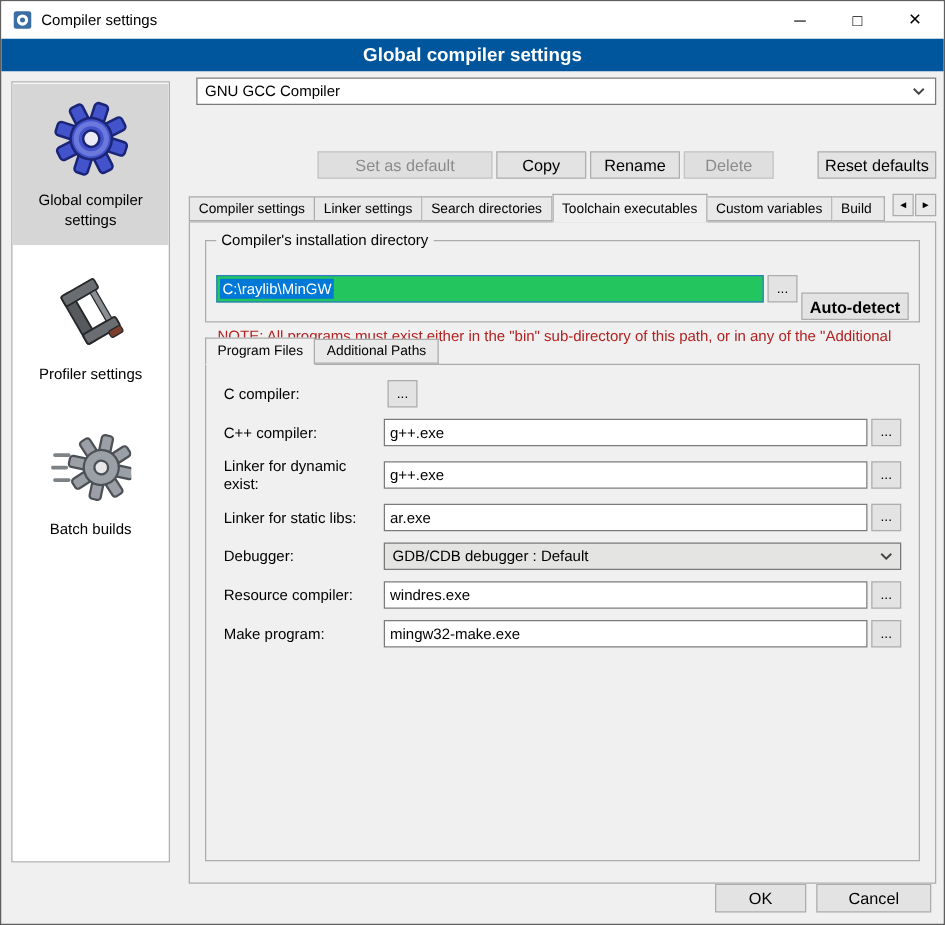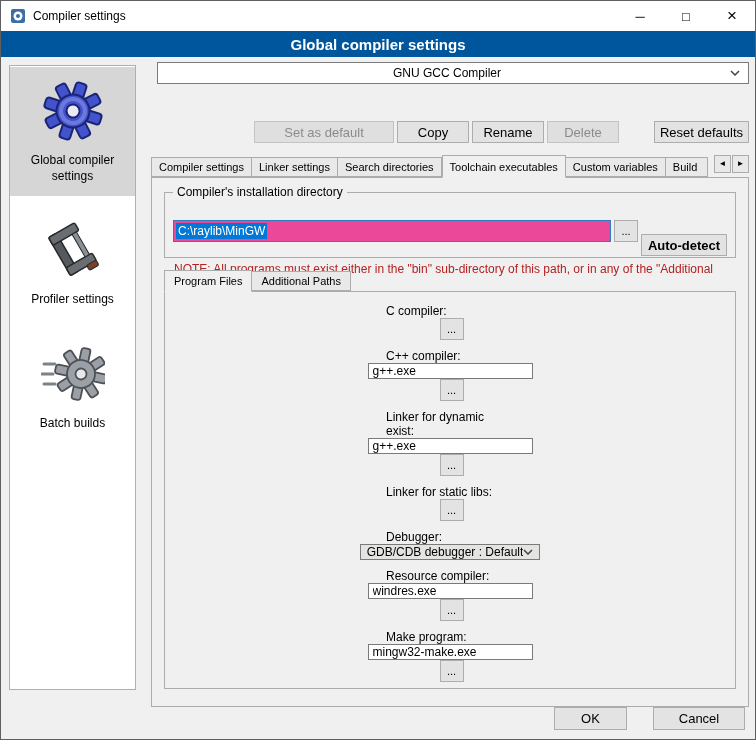--- a/index.html
+++ b/index.html
@@ -23,21 +23,21 @@
   .sidebar { position:absolute; left:8px; top:64px; width:127px; height:625px; background:#fff; border:1px solid #AFAFAF; padding-top:1px; overflow:hidden; }
   .side-item { text-align:center; padding:12px 4px; }
   .side-item + .side-item { margin-top:10px; }
   .side-item.selected { background:#D6D6D6; }
   .side-icon { display:flex; justify-content:center; }
   .side-label { margin-top:10px; line-height:1.3; }
 
   
   .main { position:absolute; left:145px; top:56px; width:603px; height:646px; }
   .sel-label { margin:9px 0 0 11px; }
-  .combo { margin:5px 0 0 11px; width:592px; height:22px; background:#fff; border:1px solid #7A7A7A; display:flex; align-items:center; padding:0 8px 0 6px;text-align:center; }
+  .combo { margin:5px 0 0 11px; width:592px; height:22px; background:#fff; border:1px solid #7A7A7A; display:flex; align-items:center; padding:0 8px 0 6px; }
   .combo-text { flex:1; white-space:nowrap; overflow:hidden; }
 
   .btn-row { margin:8px 0 0 11px; width:592px; display:flex; align-items:center; }
   .btn { height:22px; background:#E3E3E3; border:1px solid #ADADAD; font-family:inherit; font-size:13px; color:#000;margin-top:29px; }
   .btn.disabled { color:#8B8B8B; background:#DFDFDF; border-color:#C3C3C3; }
   .spacer { flex:1; }
   .b-setdef { width:140px; }
   .b-copy,.b-rename,.b-delete { width:72px; margin-left:3px; }
   .b-reset { width:95px; margin-left:35px; }
 
@@ -49,42 +49,42 @@
   .tab.clipped { width:42px; overflow:hidden; }
   .tab-scroll { margin-left:auto; display:flex; gap:1px; align-self:flex-start; }
   .scroll-btn { width:17px; height:18px; font-size:8px; background:#E9E9E9; border:1px solid #ACACAC; padding:0; line-height:1; }
 
   .tab-panel { position:relative; margin-left:5px; width:598px; height:530px; background:#F0F0F0; border:1px solid #ACACAC; }
 
   
   .groupbox { position:relative; margin:14px 12px 0; height:66px; border:1px solid #ACACAC; }
   .gb-title { position:absolute; top:-8px; left:8px; background:#F0F0F0; padding:0 4px; }
   .gb-row { display:flex; align-items:center; margin:12px 8px 0; gap:3px; }
-  .dir-input { flex:1; height:22px; background:#ec4899; border:1px solid #2F7CC4; display:flex; align-items:center; padding:0 2px; }
+  .dir-input { flex:1; height:22px; background:#22c55e; border:1px solid #2F7CC4; display:flex; align-items:center; padding:0 2px; }
   .dir-sel { background:#0078D7; color:#fff; padding:1px 2px; white-space:nowrap; }
   .browse { width:24px; height:22px; background:#E3E3E3; border:1px solid #ADADAD; font-size:11px; padding:0; line-height:10px; }
   .autodetect { width:86px;font-weight:bold; }
   .note { margin:6px 9px 0; color:#B22222; white-space:nowrap; overflow:hidden; }
 
   
   .subtabstrip { margin:12px 0 0 12px; display:flex; align-items:flex-end; position:relative; z-index:2; }
   .subtab { height:20px; padding:0 9px; display:flex; align-items:center; background:#E9E9E9; border:1px solid #ACACAC; border-left:none; font-size:11px; white-space:nowrap; }
   .subtab:first-child { border-left:1px solid #ACACAC; }
   .subtab.active { height:22px; background:#F0F0F0; border-bottom:1px solid #F0F0F0; border-left:1px solid #ACACAC; margin-bottom:-1px; position:relative; z-index:3; }
 
   .inner-panel { margin:0 12px; height:398px; border:1px solid #ACACAC; background:#F0F0F0; padding:12px 14px 0; }
-  .form-row { display:flex; align-items:center; margin-bottom:9px;flex-direction:column; }
+  .form-row { display:flex; align-items:center; margin-bottom:9px; }
   .f-label { width:128px; flex:none; }
   .f-input { flex:1; height:22px; border:1px solid #7A7A7A; background:#fff; padding:0 4px; font-family:inherit; font-size:12px; min-width:0; }
   .form-row .browse { margin-left:3px; flex:none; }
   .f-select { flex:1; height:22px; background:#E4E4E2; border:1px solid #7A7A7A; display:flex; align-items:center; padding:0 6px; }
   .f-select .sel-text { flex:1; white-space:nowrap; overflow:hidden; }
 
   
-  .footer { position:absolute; right:10px; bottom:9px; display:flex; gap:26px; }
+  .footer { position:absolute; right:10px; bottom:9px; display:flex; gap:8px; }
   .b-ok { width:73px; height:23px; }
   .b-cancel { width:92px; height:23px; }
 </style>
 </head>
 <body>
 
 <div class="window">
 
   <div class="titlebar">
     <span class="app-icon">
@@ -227,20 +227,21 @@
         </div>
 
         <div class="form-row">
           <span class="f-label">Linker for dynamic exist:</span>
           <input class="f-input" value="g++.exe" style="">
           <button class="browse">...</button>
         </div>
 
         <div class="form-row">
           <span class="f-label">Linker for static libs:</span>
+          <input class="f-input" value="ar.exe" style="">
           <button class="browse">...</button>
         </div>
 
         <div class="form-row">
           <span class="f-label">Debugger:</span>
           <div class="f-select">
             <span class="sel-text">GDB/CDB debugger : Default</span>
             <svg width="10" height="6" viewBox="0 0 10 6">
                 <polyline points="1,1 5,5 9,1" fill="none" stroke="#444" stroke-width="1.5"></polyline>
               </svg>

